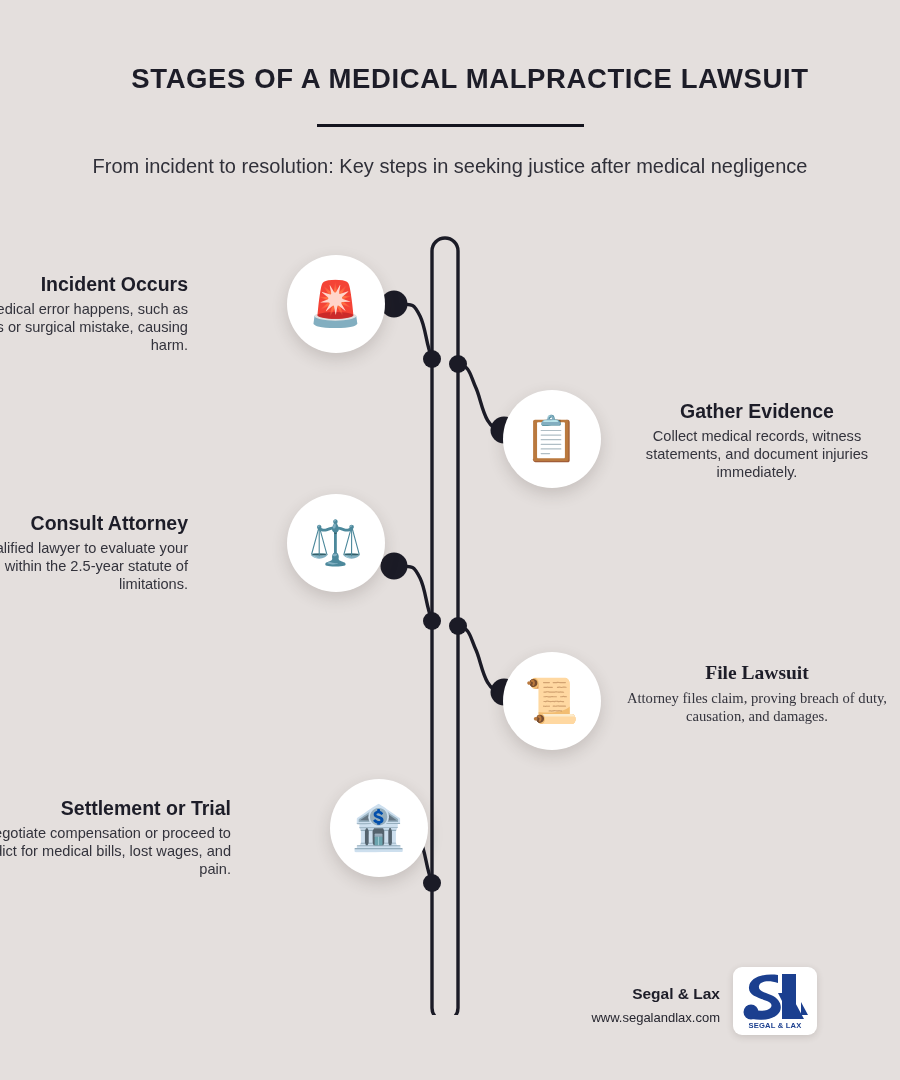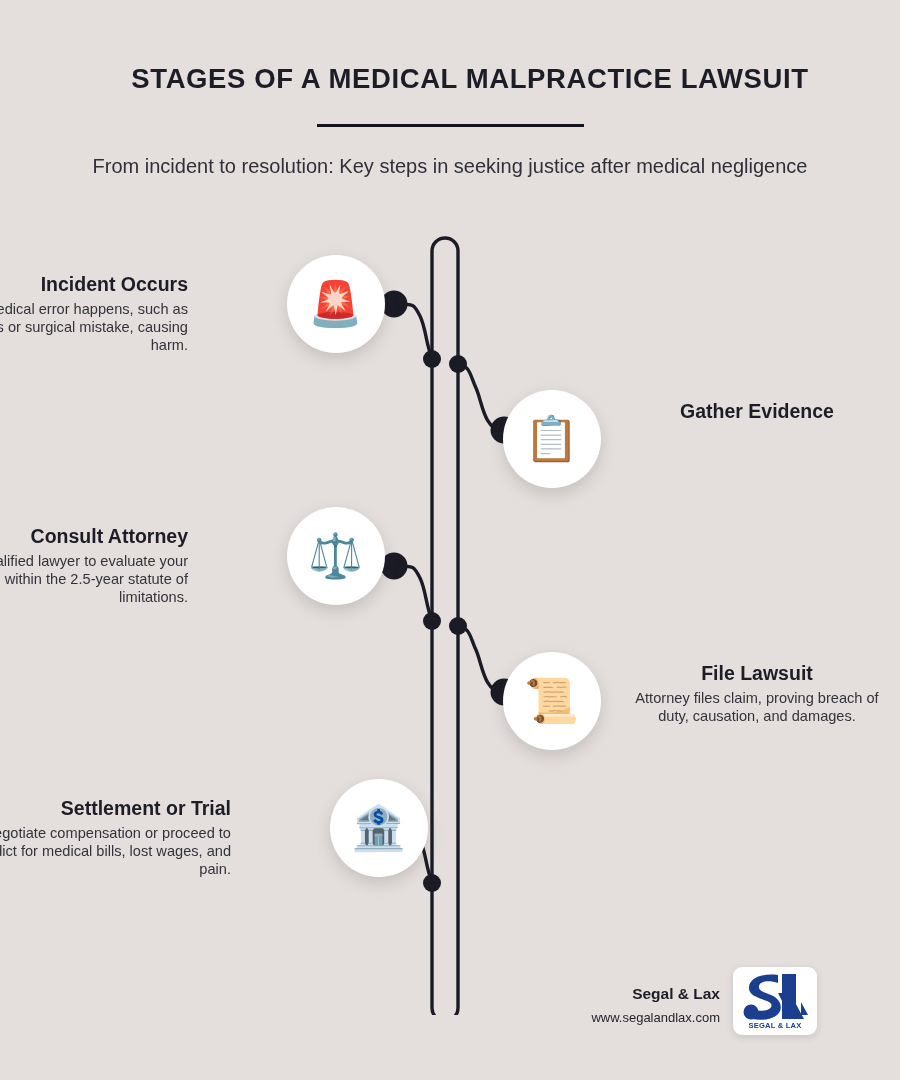--- a/index.html
+++ b/index.html
@@ -103,28 +103,28 @@
   .step.left .textblock { right: 632px; text-align: right; }
   .step.left .circle    { left: 287px; }
 
   
   .step.right .circle    { left: 503px; }
   .step.right .textblock { left: 622px; text-align: center; }
 
   
   .step-1 { top: 255px; }
   .step-2 { top: 390px; }
-  .step-3 { top: 507px; }
+  .step-3 { top: 494px; }
   .step-4 { top: 652px; }
   .step-5 { top: 779px; margin-left: 43px; }
 
   .step-1 .textblock { padding-top: 18px; }
   .step-2 .textblock { padding-top: 10px; }
   .step-3 .textblock { padding-top: 18px; }
-  .step-4 .textblock { padding-top: 10px; }
+  .step-4 .textblock { padding-top: 10px; font-family: Liberation Serif, serif; }
   .step-5 .textblock { padding-top: 18px; }
 
   
   .footer {
     position: absolute;
     left: 0;
     top: 975px;
     width: 900px;
     height: 85px;
   }
@@ -222,20 +222,21 @@
     <span class="glyph">🚨</span>
   </div>
 </div>
 
 <div class="step right step-2">
   <div class="circle">
     <span class="glyph">📋</span>
   </div>
   <div class="textblock">
     <h3>Gather Evidence</h3>
+    <p>Collect medical records, witness statements, and document injuries immediately.</p>
   </div>
 </div>
 
 <div class="step left step-3">
   <div class="textblock">
     <h3>Consult Attorney</h3>
     <p>Hire a qualified lawyer to evaluate your case within the 2.5-year statute of limitations.</p>
   </div>
   <div class="circle">
     <span class="glyph">⚖️</span>

